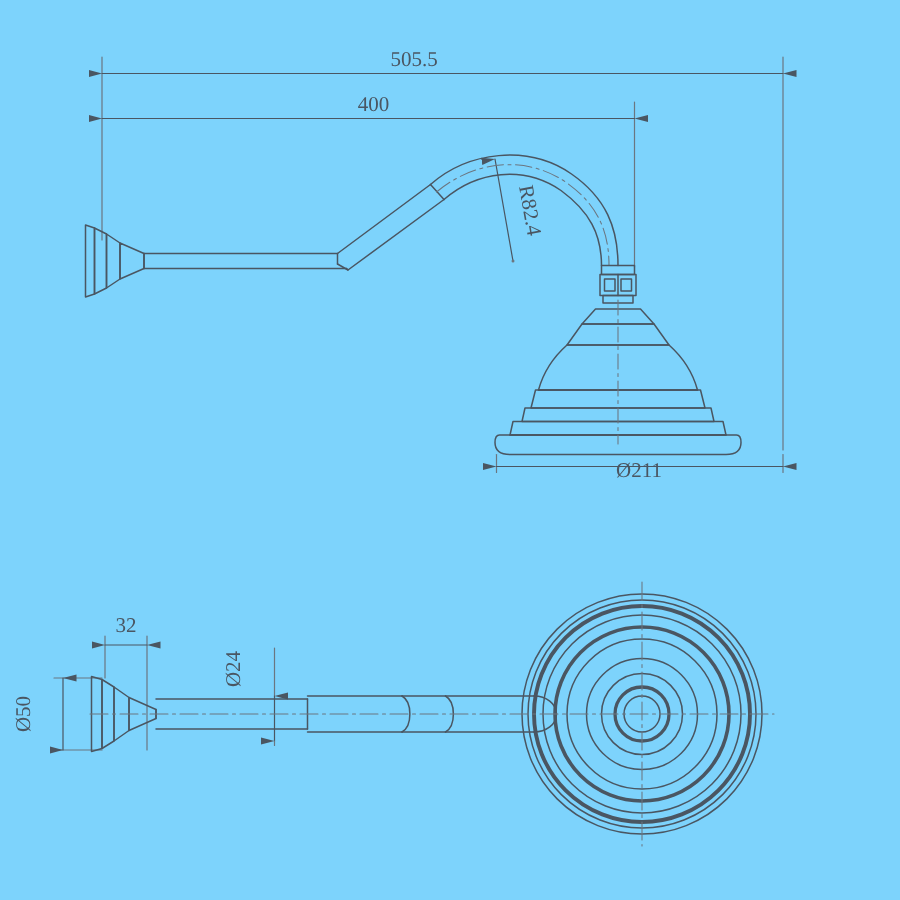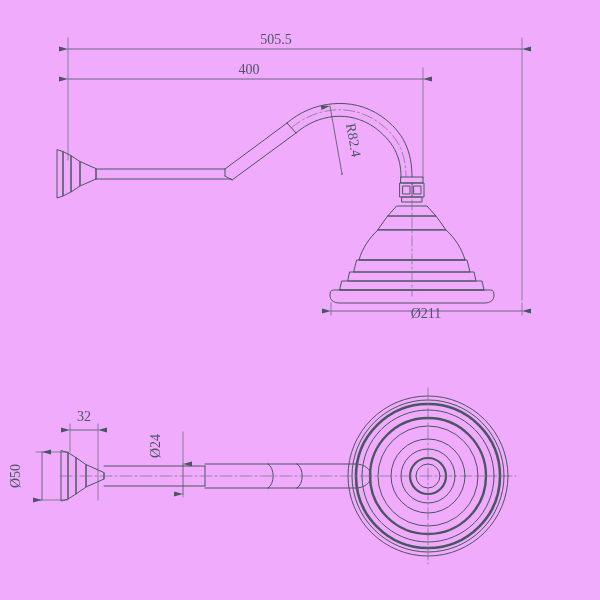--- a/index.html
+++ b/index.html
@@ -1,18 +1,18 @@
 <!DOCTYPE html>
 <html><head>
 <meta charset="utf-8">
 <style>
   html,body{margin:0;padding:0;background:#ffffff;}
   body{width:600px;height:600px;overflow:hidden;
        font-family:"Liberation Serif", serif;}
-  #sheet{position:relative;width:600px;height:600px;background:#f0abfc;}
+  #sheet{position:relative;width:600px;height:600px;background:#7dd3fc;}
   svg{display:block;}
   .dimtext{font-family:"Liberation Serif", serif;font-size:14px;fill:#4a5662;}
 </style>
 </head>
 <body>
 
 <div id="sheet">
 <svg width="600" height="600" viewBox="0 0 600 600">
 
   <defs>

